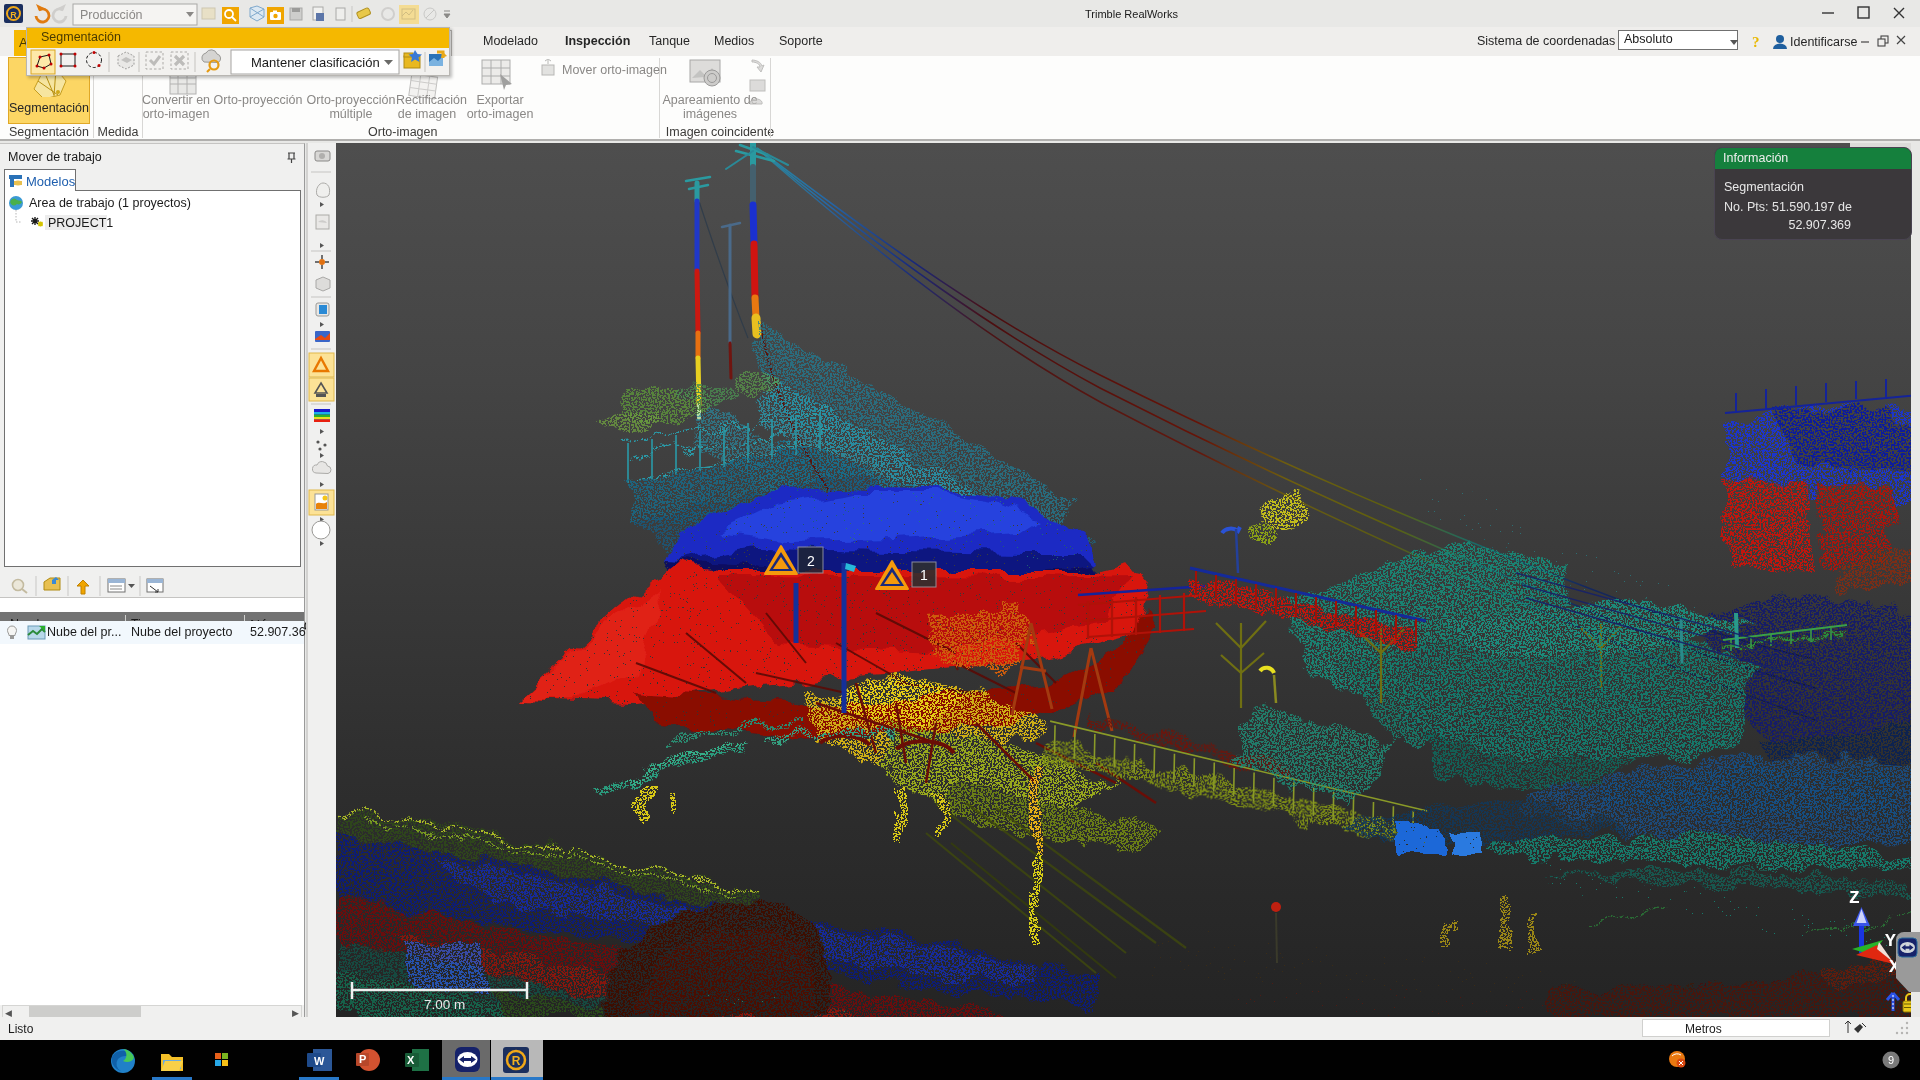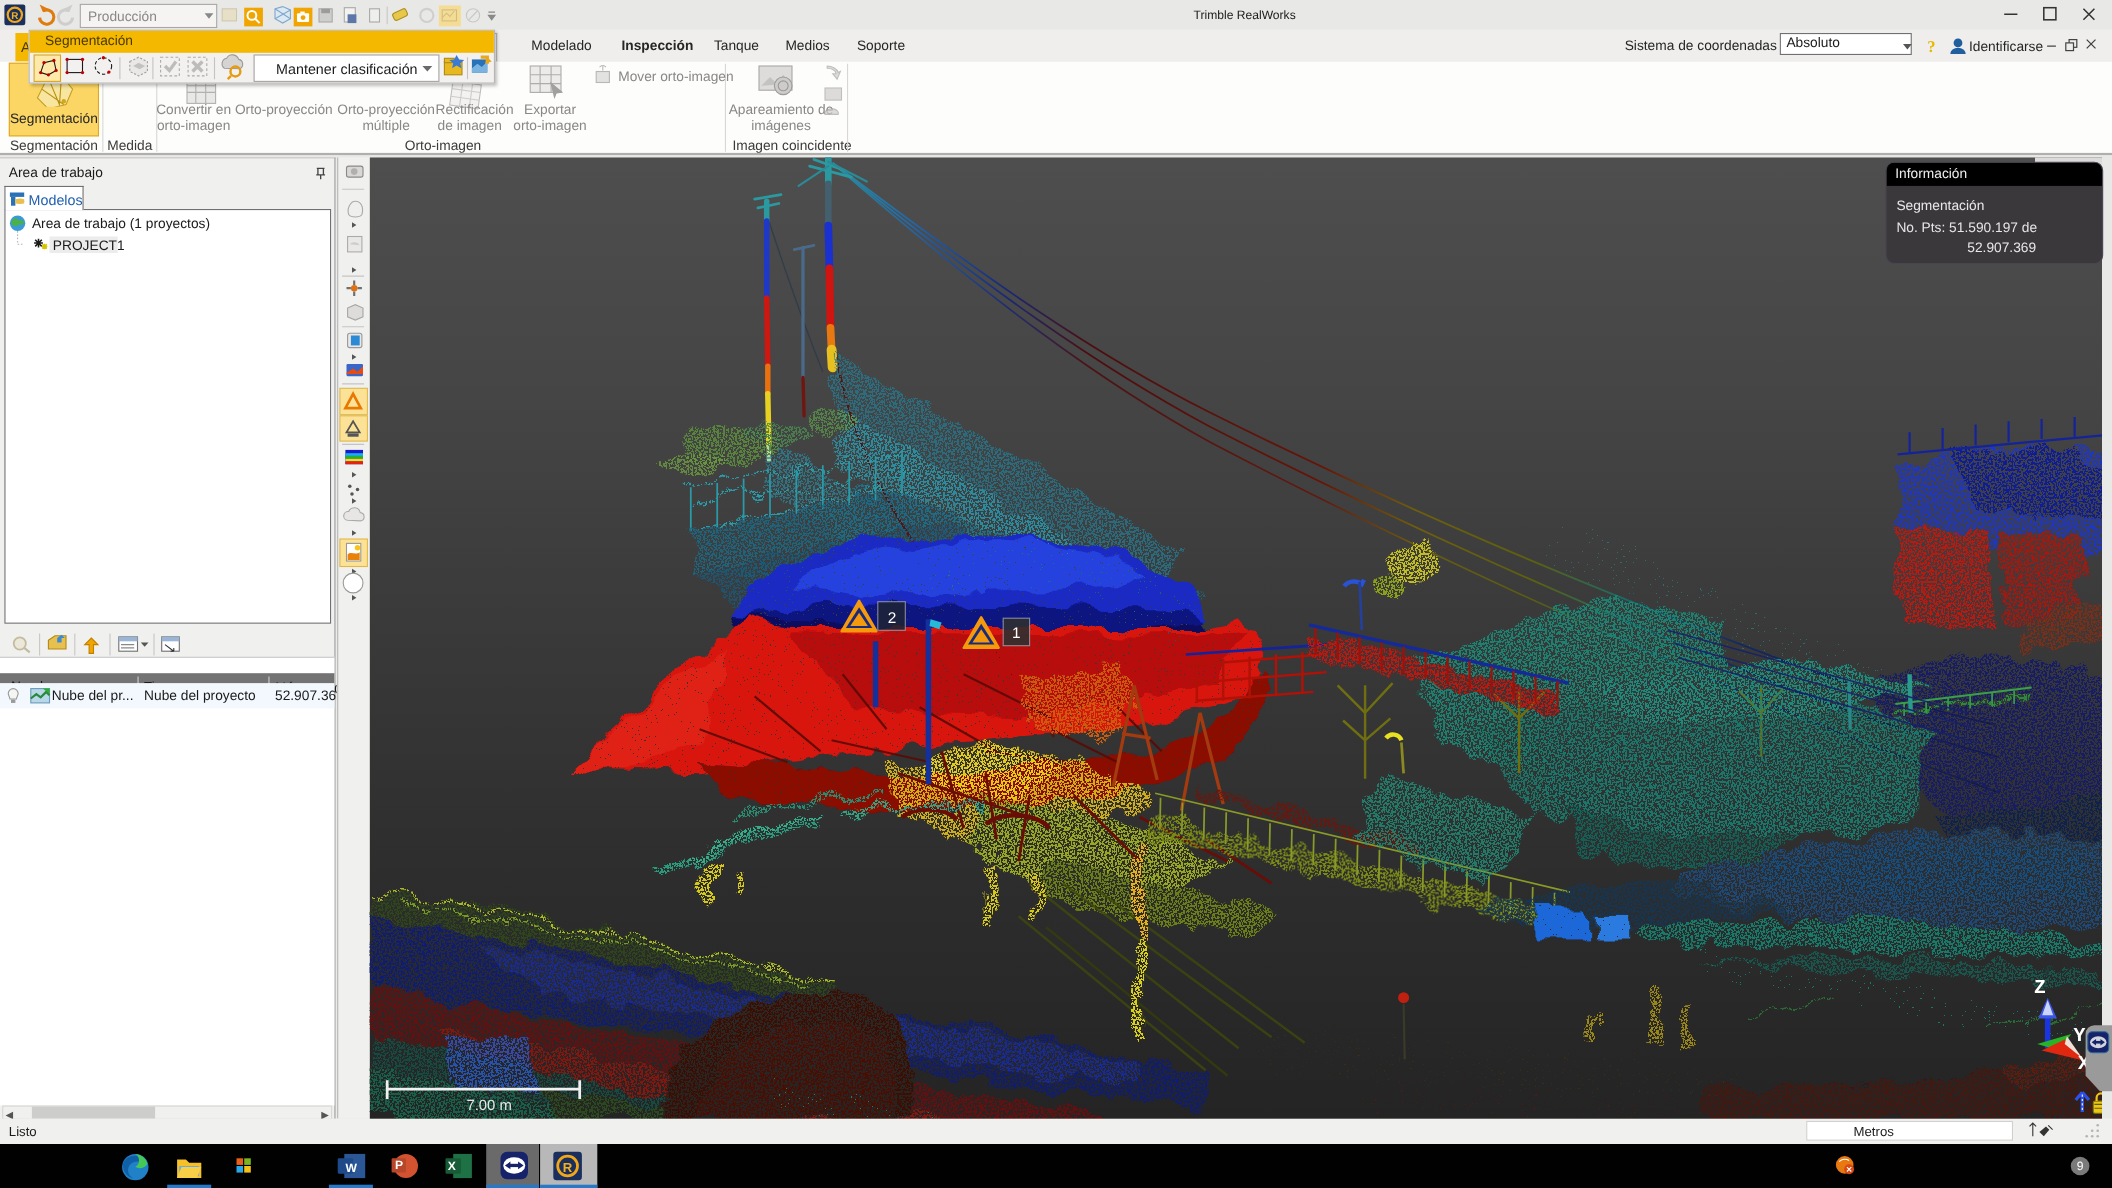--- a/index.html
+++ b/index.html
@@ -242,21 +242,21 @@
     <g transform="translate(400,0)">
         <rect x="2" y="6" width="14" height="12" fill="#2a72b8"></rect>
         <path d="M2 14 l5 -4 4 3 5 -5 0 10 -14 0z" fill="#7ab2e0"></path>
         <path d="M10 4 l6 0 0 6" fill="none" stroke="#e8a818" stroke-width="3"></path>
         <path d="M16 4 l4 4 -6 2 z" fill="#e8a818"></path>
       </g>
   </svg>
 </div>
 
 <div class="abs" id="leftpanel">
-  <div class="abs" style="left:8px;top:6px;font-size:12.5px;color:#1a1a1a;">Area de trabajo</div>
+  <div class="abs" style="left:8px;top:6px;font-size:12.5px;color:#1a1a1a;">Mover de trabajo</div>
   <svg class="abs" style="left:284px;top:6px" width="16" height="16">
       <path d="M4 3 h7 M5 3 v6 M10 3 v6 M3.5 9 h8 M7.5 9 v4" stroke="#444" fill="none" stroke-width="1.2"></path>
     </svg>
 
   <div class="abs" style="left:4px;top:25px;width:72px;height:22px;background:#fff;border:1px solid #707070;border-bottom:none;z-index:2;"></div>
   <svg class="abs" style="left:8px;top:29px;z-index:3" width="16" height="15">
       <rect x="1" y="2" width="13" height="4" fill="#2a72b8"></rect>
       <rect x="2" y="6" width="4" height="8" fill="#2a72b8"></rect>
       <ellipse cx="10" cy="10" rx="4" ry="2.5" fill="#e8c050"></ellipse>
       <rect x="6" y="8" width="8" height="4" fill="#e8c050"></rect>
@@ -764,21 +764,21 @@
     <path d="M1557 852 L1557 868" stroke="#fff" stroke-width="1" stroke-dasharray="2 2"></path>
     <rect x="1567" y="858" width="14" height="11" rx="1.5" fill="#e8c818" stroke="#8a7408"></rect>
     <path d="M1570 858 v-3 a4 4 0 0 1 8 0 v3" stroke="#e8c818" stroke-width="2" fill="none"></path>
     <path d="M1568 861 h12 M1568 864.5 h12" stroke="#6a5a06"></path>
   </g>
 
   <rect x="1514" y="0" width="61" height="8" fill="#dcdbd9"></rect>
 </svg>
 
 <div class="abs" style="left:1714px;top:147px;width:198px;height:93px;background:#3b383b;border-radius:8px;border:1px solid #4a4452;overflow:hidden;z-index:5;">
-  <div style="height:21px;background:#000000;color:#eee;font-size:12.5px;padding:3px 0 0 8px;">Información</div>
+  <div style="height:21px;background:#15803d;color:#eee;font-size:12.5px;padding:3px 0 0 8px;">Información</div>
   <div style="color:#e8e8e8;font-size:12.5px;padding:11px 0 0 9px;">Segmentación</div>
   <div style="color:#e5e5e5;font-size:12.5px;padding:6px 0 0 9px;">No. Pts: 51.590.197 de</div>
   <div style="color:#e8e8e8;font-size:12.5px;text-align:right;padding:4px 60px 0 0;">52.907.369</div>
 </div>
 
 <svg class="abs" style="left:1893px;top:930px;z-index:6" width="27" height="64">
   <path d="M3 10 a8 8 0 0 1 8 -8 L27 2 L27 62 L16 62 L3 48 Z" fill="#9a9a9a"></path>
   <rect x="5" y="8" width="19" height="19" rx="4" fill="#16226a" stroke="#2a6a9a"></rect>
   <ellipse cx="14.5" cy="17.5" rx="7.5" ry="5.5" fill="#cfd5da"></ellipse>
   <path d="M8.5 17.5 l4 -3 0 6 z M20.5 17.5 l-4 -3 0 6 z" fill="#16226a"></path>

